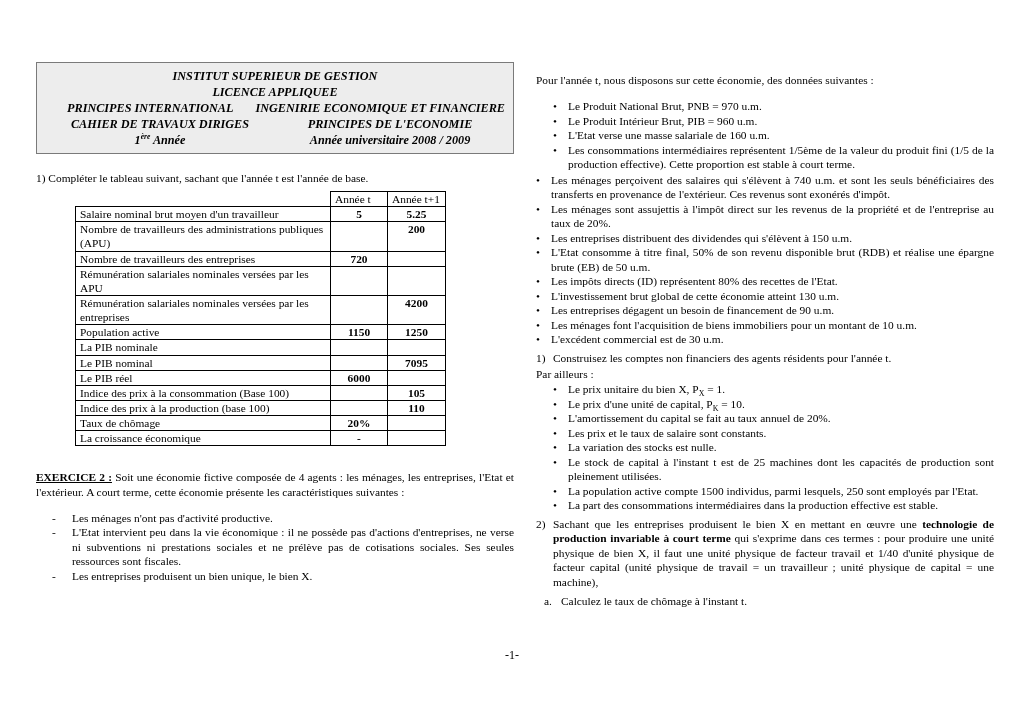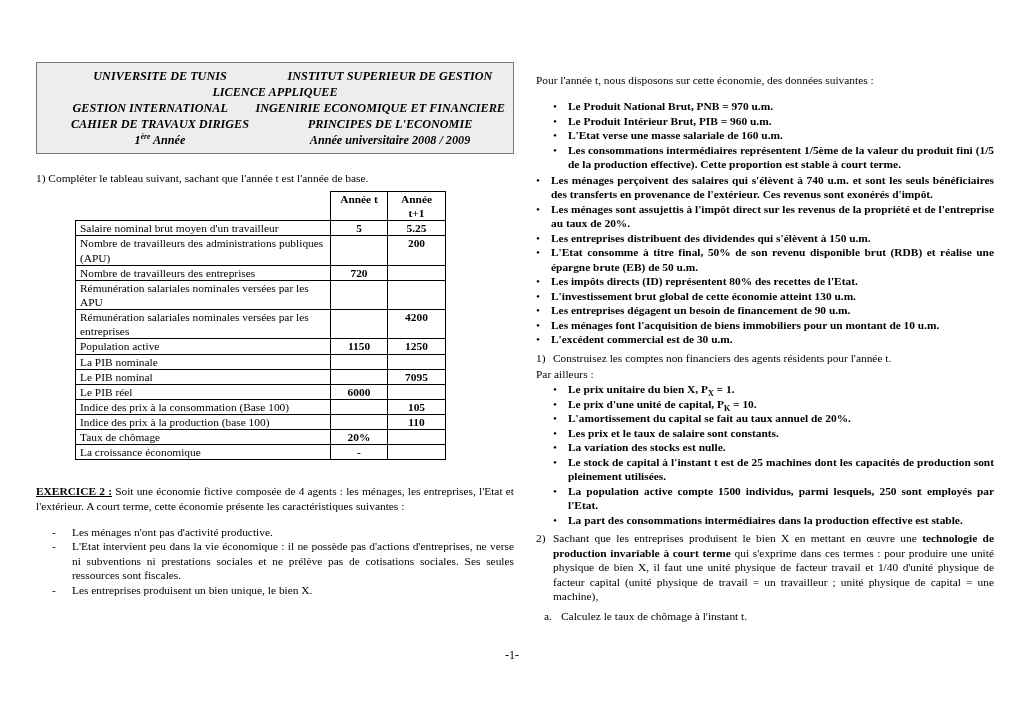--- a/index.html
+++ b/index.html
@@ -37,38 +37,38 @@
     width:370px;margin:5px 0 0 39px;
     font-size:11.4px;
   }
   table.ex1 col.c-label{width:255px;}
   table.ex1 col.c-t{width:57px;}
   table.ex1 col.c-t1{width:58px;}
   table.ex1 th,table.ex1 td{
     border:1px solid #000;padding:0 4px;vertical-align:top;
     line-height:1.24;font-weight:normal;text-align:left;height:14px;
   }
-  table.ex1 th{text-align:center;font-weight:bold;}
+  table.ex1 th{}
   table.ex1 th.blank{border:none;background:transparent;}
   table.ex1 td.val{text-align:center;font-weight:bold;}
 
   .ex2{margin-top:24px;}
 
   
   .dash-list{margin-top:2px;padding-left:16px;}
   .dash-item{display:flex;}
   .dash-item > .marker{flex:0 0 20px;}
   .dash-item > .itext{flex:1;text-align:justify;}
 
   
   .bullets{margin:1px 0;}
   .bullets.indented{padding-left:17px;}
   .bullet-item{display:flex;}
   .bullet-item > .marker{flex:0 0 15px;}
-  .bullet-item > .btext{flex:1;text-align:justify;font-weight:bold;}
+  .bullet-item > .btext{flex:1;text-align:justify;}
 
   .numbered{display:flex;margin-top:4px;}
   .numbered > .nmarker{flex:0 0 17px;}
   .numbered > .ntext{flex:1;text-align:justify;}
   .sub-item{margin-left:8px;margin-top:5px;}
   .bold-seg{font-weight:bold;}
   .par-ailleurs{margin-top:2px;}
 
   .footer{
     position:absolute;left:0;right:0;top:648px;
@@ -78,28 +78,27 @@
 </head>
 <body>
 
 <div class="page">
   <div class="columns">
 
     <div class="col-left">
 
       <div class="header-box">
         <div class="hline">
-          <span>UNIVERSITE DE TUNIS</span>
           <span>INSTITUT SUPERIEUR DE GESTION</span>
         </div>
         <div class="hline-center">
           <span>LICENCE APPLIQUEE</span>
         </div>
         <div class="hline">
-          <span>GESTION INTERNATIONAL</span>
+          <span>PRINCIPES INTERNATIONAL</span>
           <span>INGENIRIE ECONOMIQUE ET FINANCIERE</span>
         </div>
         <div class="hline">
           <span>CAHIER DE TRAVAUX DIRIGES</span>
           <span>PRINCIPES DE L'ECONOMIE</span>
         </div>
         <div class="hline">
           <span><span>1</span><sup class="sm">ère</sup><span> Année</span></span>
           <span>Année universitaire 2008 / 2009</span>
         </div>

